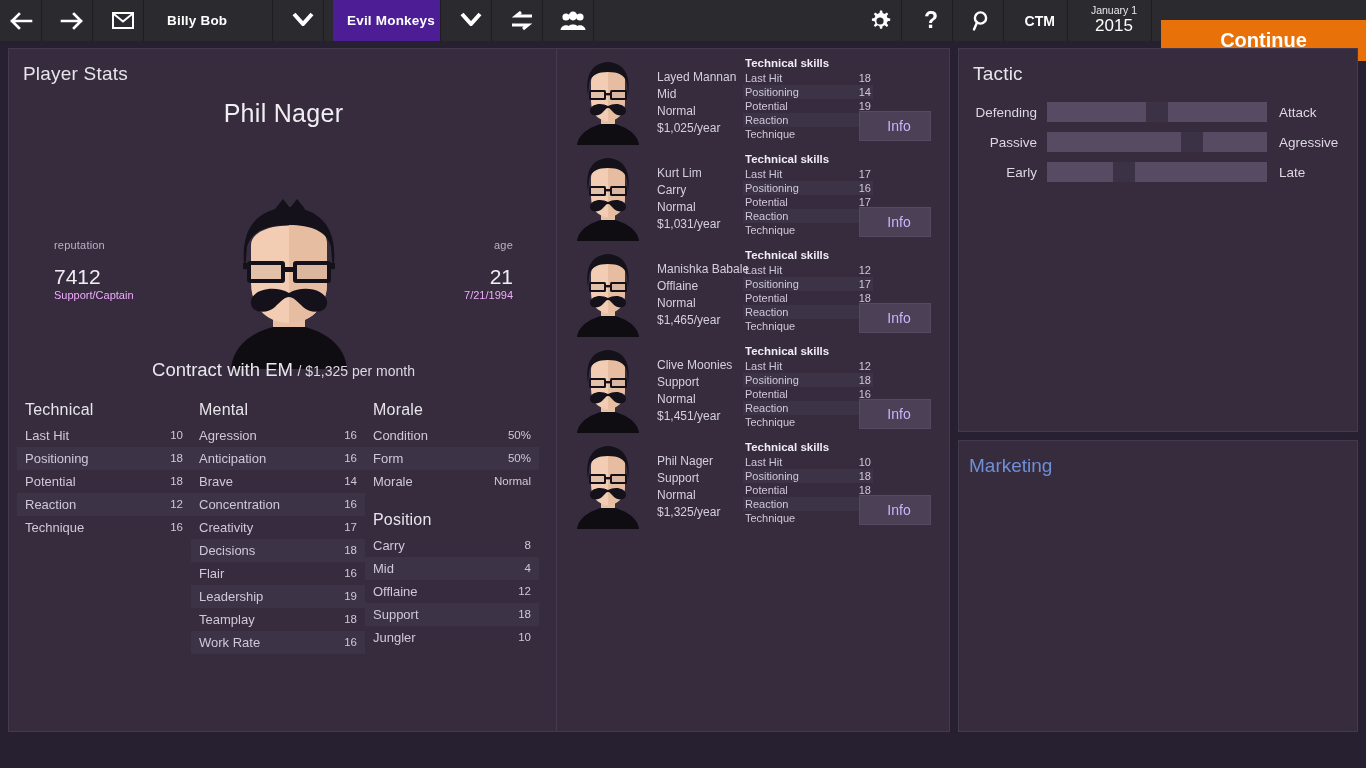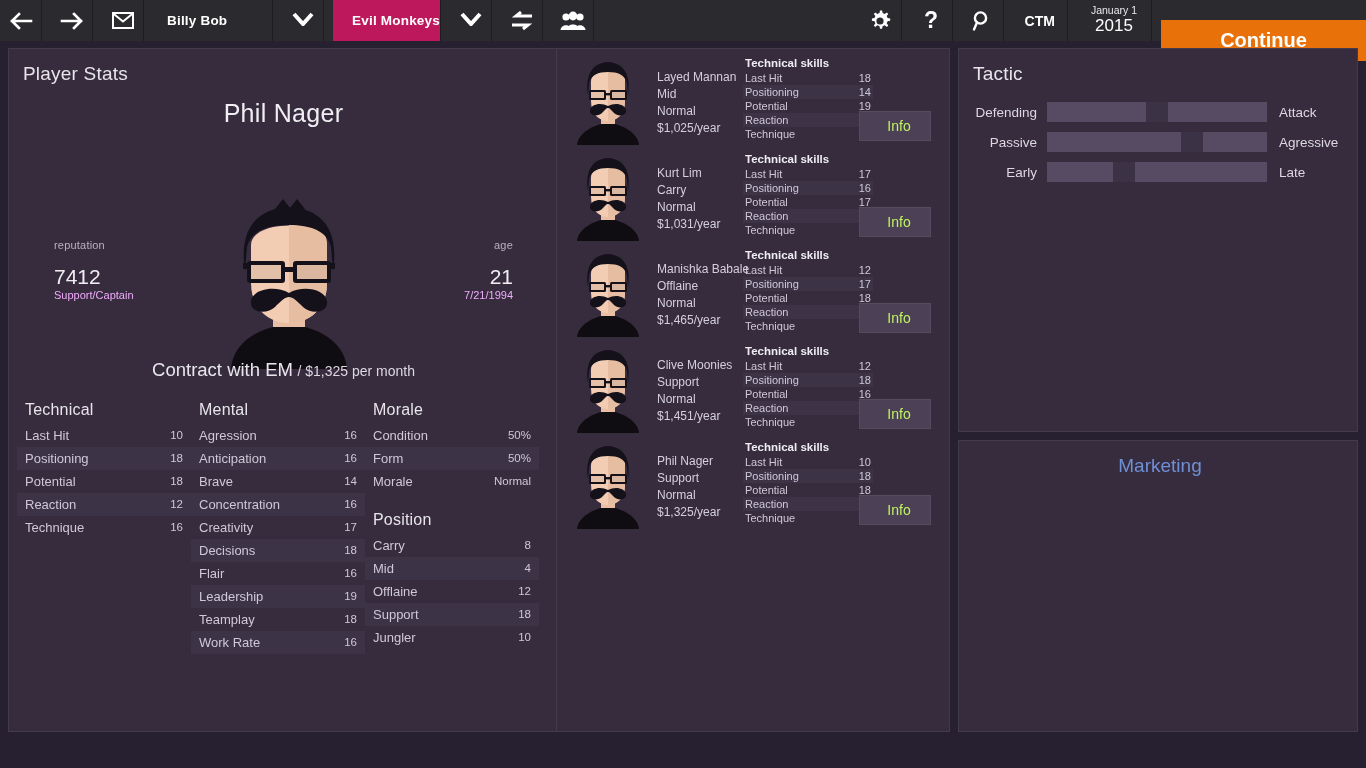--- a/index.html
+++ b/index.html
@@ -22,21 +22,21 @@
     color: #ffffff;
     height: 41px;
     position: relative;
   }
   .tb-icon { width: 42px; font-size: 21px; }
   .tb-icon svg { display: block; }
   .tb-label {
     width: 120px; justify-content: flex-start; padding-left: 14px;
     font-size: 13.5px; font-weight: bold; letter-spacing: .2px;
   }
-  .tb-label.active { background: #be185d; width: 108px; justify-content: flex-end; }
+  .tb-label.active { background: #4c1d95; width: 108px; }
   .tb-caret { width: 42px; }
   .tb-flex { flex: 1; border-right: none; }
   .tb-text { font-size: 14px; font-weight: bold; padding: 4px 12px; }
   .tb-date {
     flex-direction: column; justify-content: center; padding: 0 14px; line-height: 1.1;
   }
   .tb-date .d-top { font-size: 10.5px; color: #e9e9ec; }
   .tb-date .d-bot { font-size: 17px; color: #ffffff; }
   #continue-btn {
     width: 205px; background: #e8710a; color: #fff;
@@ -110,40 +110,40 @@
     font-size: 11.5px; font-weight: bold; color: #efecf3; padding: 0 2px 2px 2px;
   }
   .sk-row {
     display: flex; justify-content: space-between;
     font-size: 11px; color: #cfc8d8; padding: 1px 2px; height: 14px;
   }
   .sk-row.alt { background: #3d3346; }
   .info-btn {
     position: absolute; right: 18px; bottom: 8px;
     width: 72px; height: 30px; background: #4b4055; border: 1px solid #554a60;
-    color: #bef264; font-size: 14px; cursor: pointer;
+    color: #c4b5fd; font-size: 14px; cursor: pointer;
     display: flex; align-items: center; justify-content: center; padding-left: 8px;
   }
 
   
   #tactic-rows { position: absolute; left: 0; top: 48px; width: 100%; }
   .tac-row { display: flex; align-items: center; height: 30px; margin-bottom: 0px; }
   .tac-left  { width: 88px; text-align: right; font-size: 13.5px; color: #ddd8e2; padding-right: 10px; }
   .tac-right { width: 90px; text-align: left;  font-size: 13.5px; color: #ddd8e2; padding-left: 12px; }
   .tac-track {
     position: relative; flex: 1; height: 20px; background: #574b63;
     cursor: pointer;
   }
   .tac-thumb {
     position: absolute; top: 0; width: 22px; height: 20px; background: #3c3245;
     transform: translateX(-50%);
   }
 
   
-  #mkt-title { color: #6f8fd6; font-size: 19px; padding: 14px 0 0 4px; text-align: center; }
+  #mkt-title { color: #6f8fd6; font-size: 19px; padding: 14px 0 0 10px; }
 
   .avatar-svg { display: block; width: 100%; height: 100%; }
 </style>
 </head>
 <body>
 
 <div id="toolbar">
   <div class="tb-cell tb-icon">
     <span>
       <svg width="24" height="18" viewBox="0 0 24 18">

